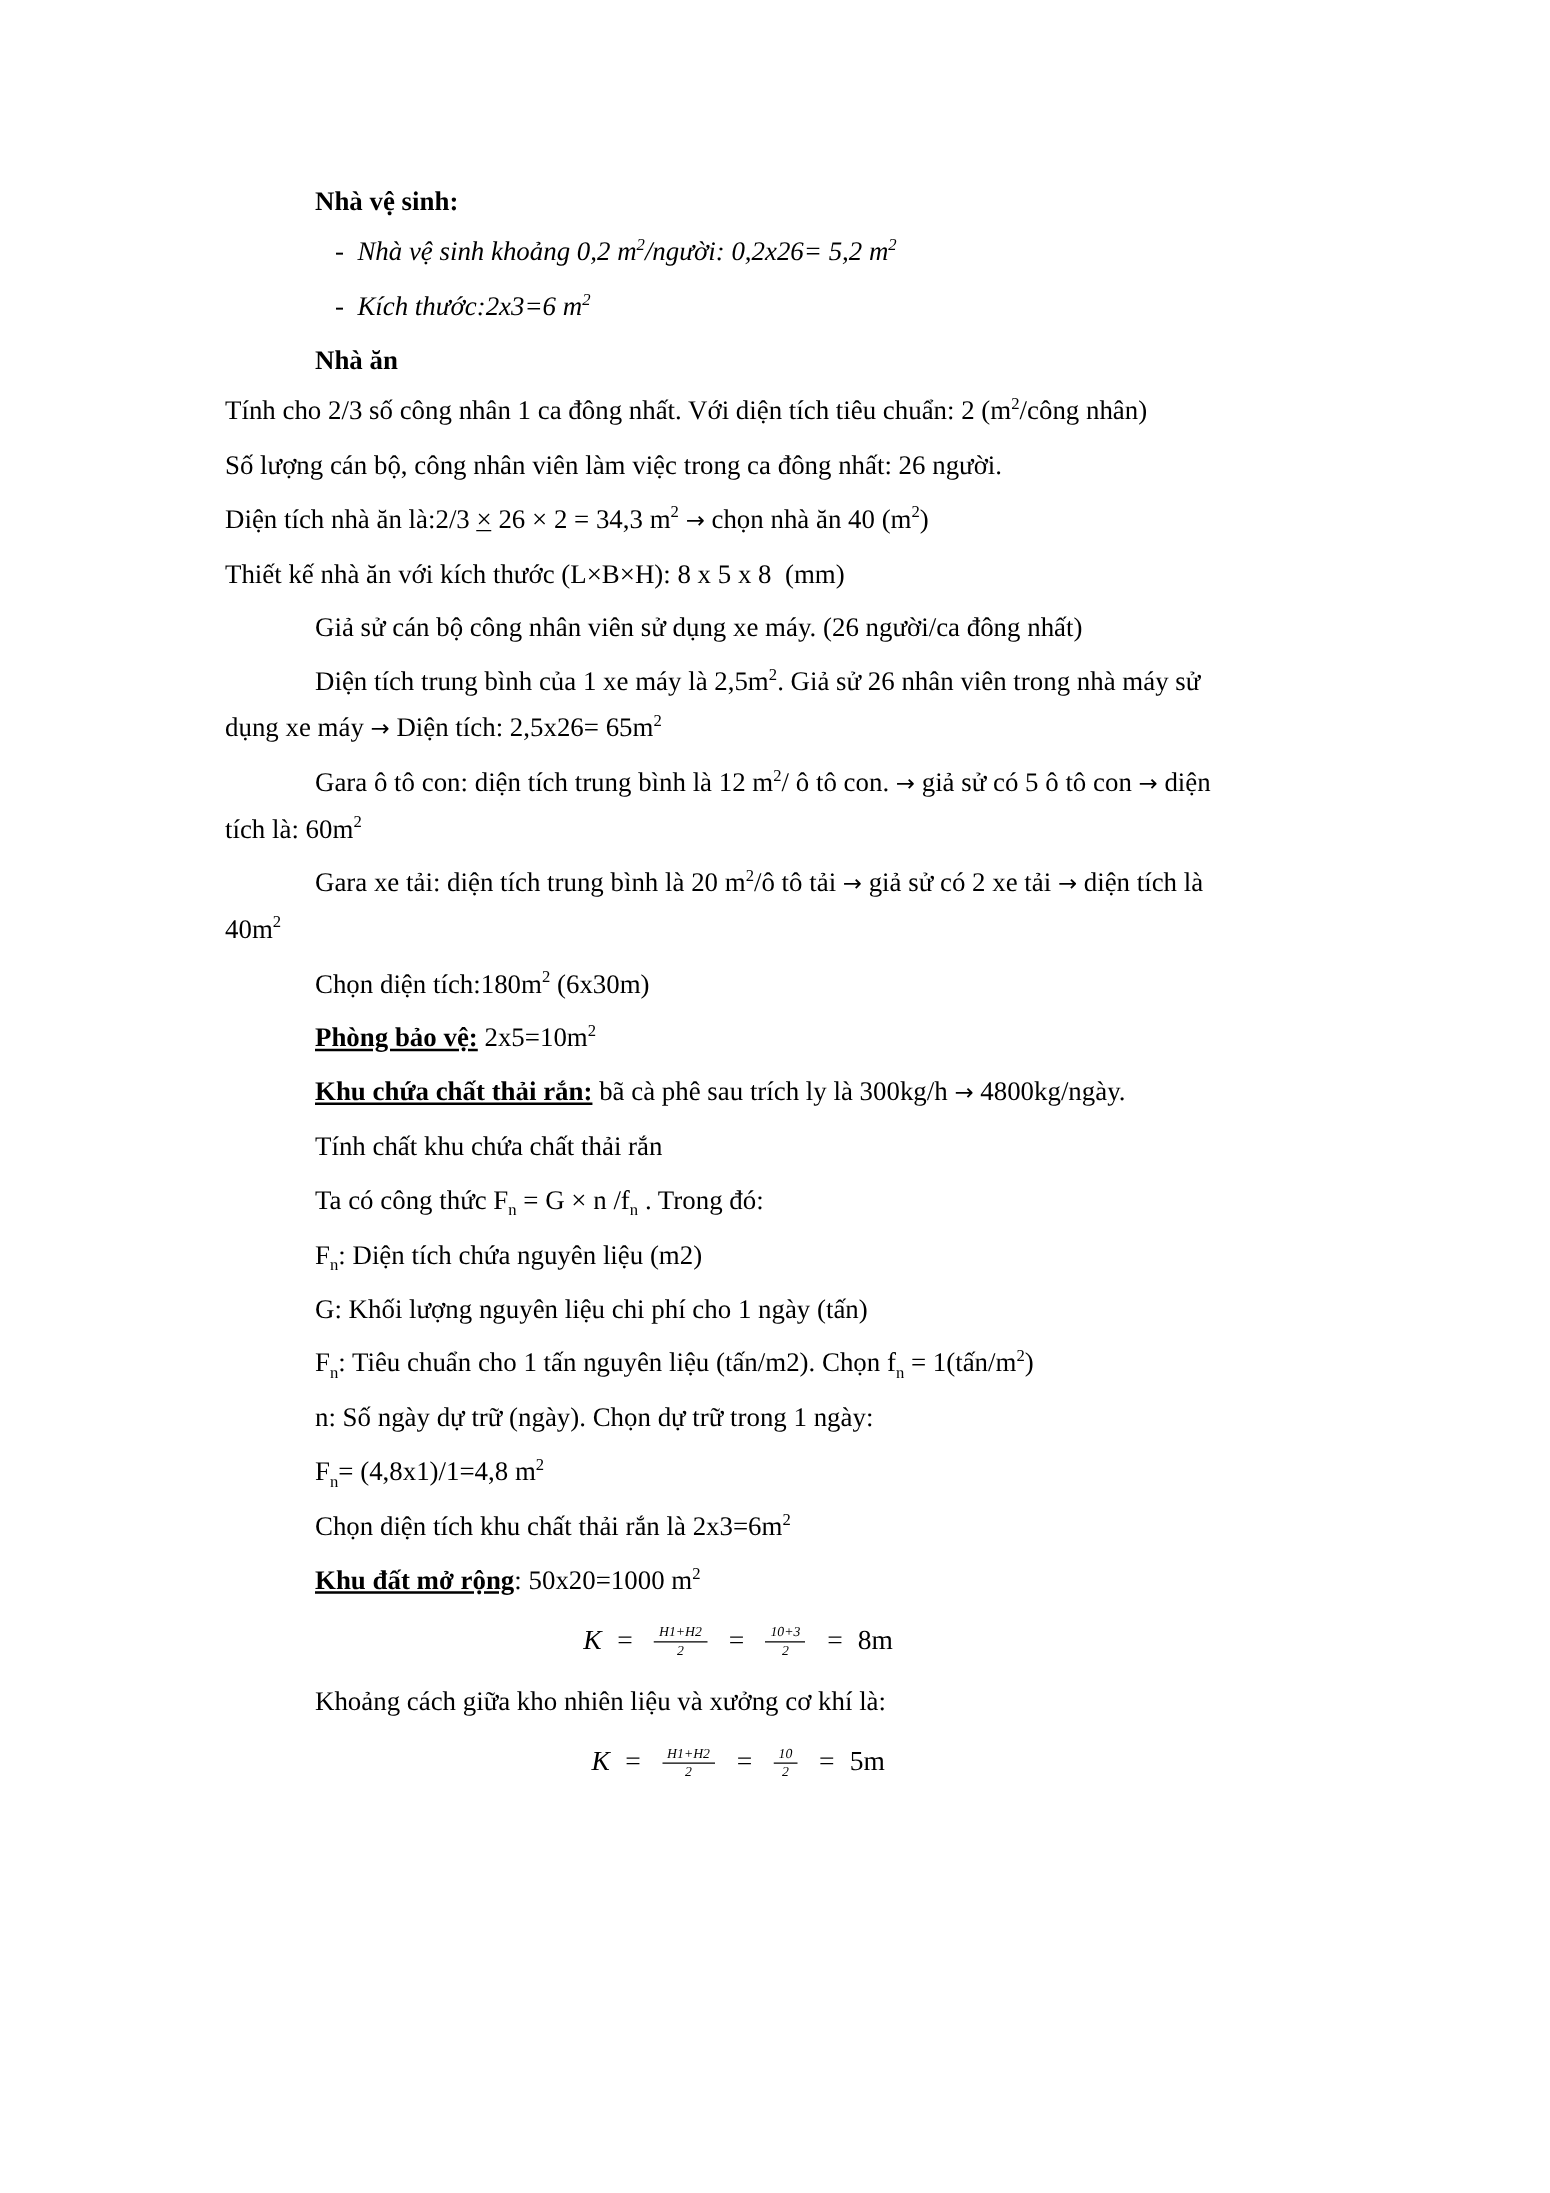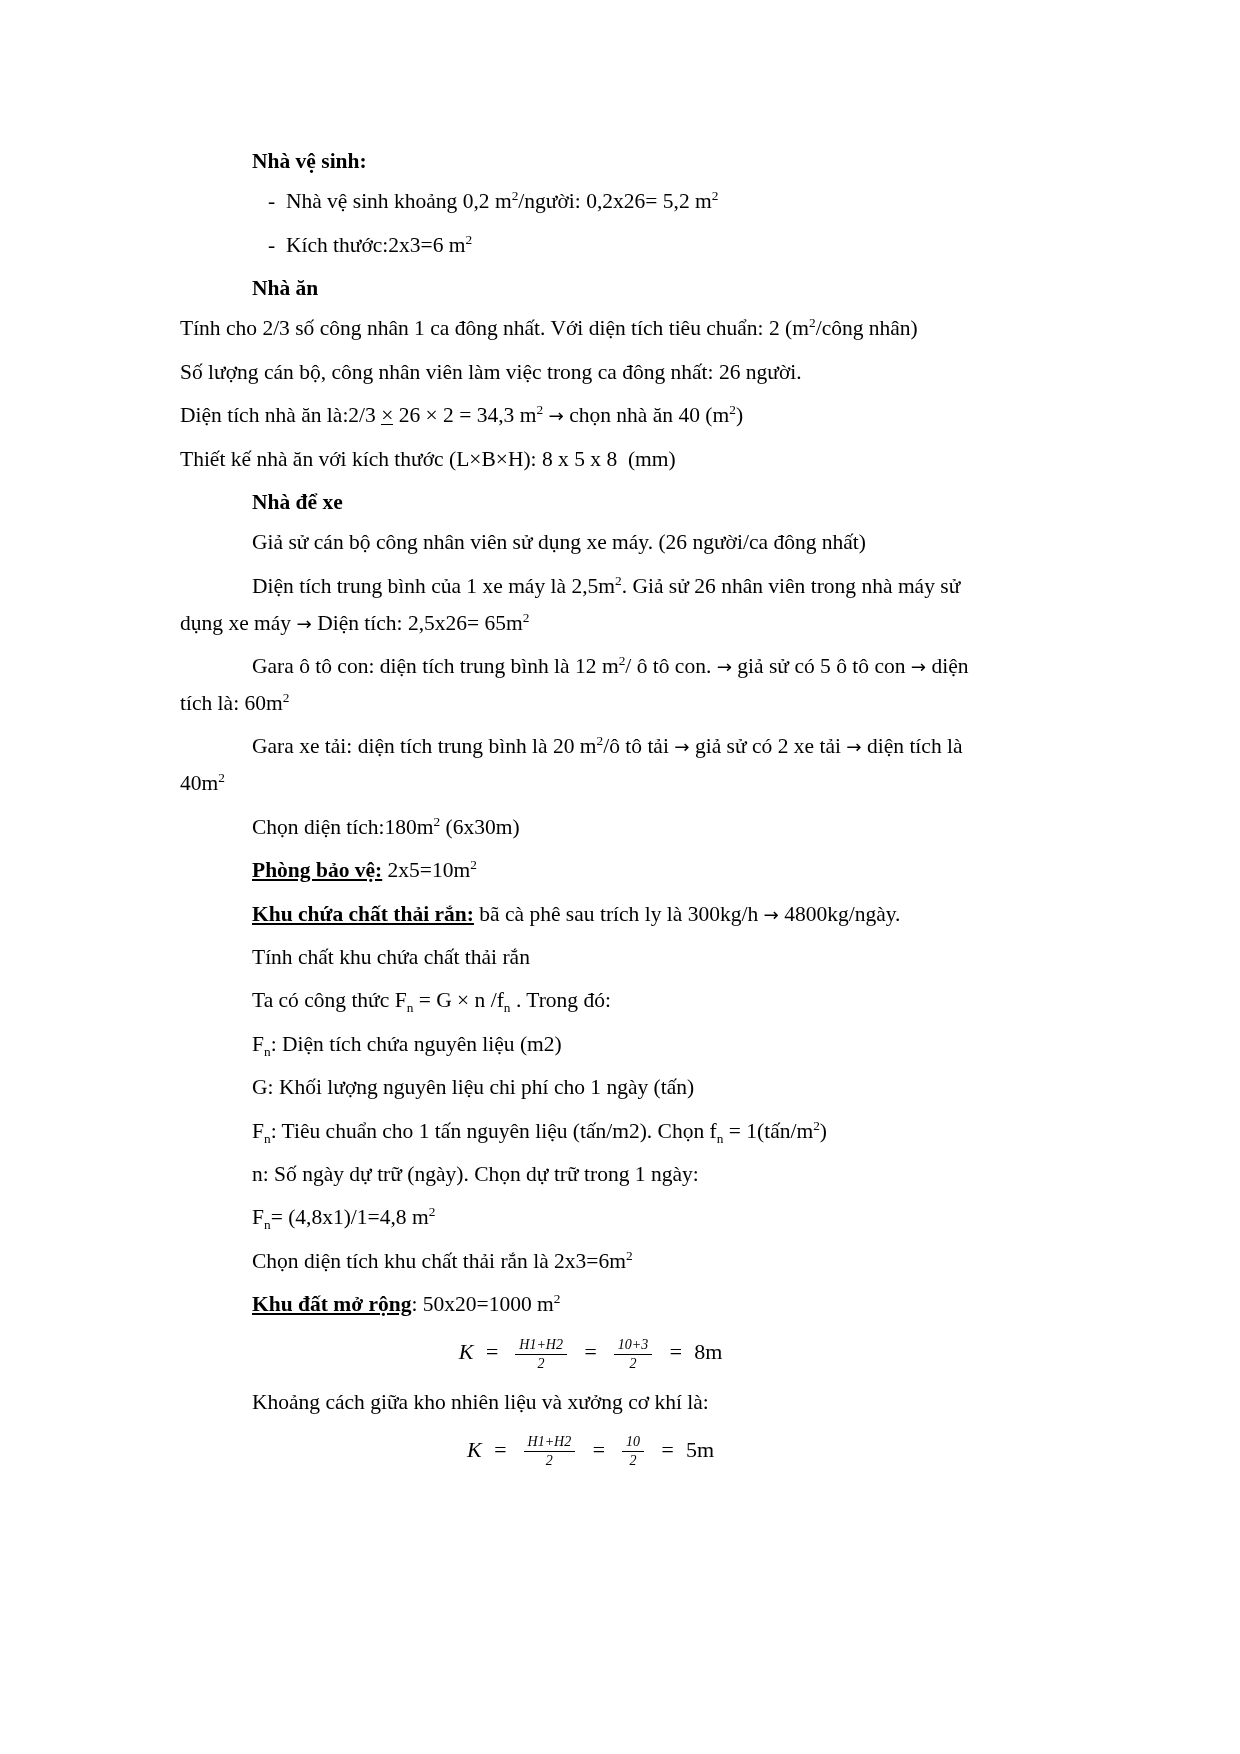--- a/index.html
+++ b/index.html
@@ -41,20 +41,21 @@
     text-decoration: underline;
   }
   .heading {
     font-weight: bold;
     padding-left: 72px;
     margin-top: 0.15em;
     margin-bottom: 0.15em;
   }
   .dash {
     padding-left: 88px;
+    font-style: italic;
   }
   sup {
     font-size: 0.62em;
     vertical-align: super;
     line-height: 0;
   }
   sub {
     font-size: 0.62em;
     vertical-align: sub;
     line-height: 0;
@@ -68,21 +69,21 @@
     font-style: italic;
     font-size: 22px;
     margin: 10px 0 12px 0;
     padding-left: 30px;
   }
   .frac {
     display: inline-block;
     vertical-align: middle;
     text-align: center;
     font-style: italic;
-    font-size: 14px;
+    font-size: 11px;
     line-height: 1.15;
     margin: 0 5px;
   }
   .frac .num {
     display: block;
     border-bottom: 1px solid #000;
     padding: 0 4px 1px 4px;
   }
   .frac .den {
     display: block;
@@ -113,21 +114,20 @@
     <p class="heading">Nhà vệ sinh:</p>
     <p class="dash">-&nbsp; Nhà vệ sinh khoảng 0,2 m<sup>2</sup>/người: 0,2x26= 5,2 m<sup>2</sup></p>
     <p class="dash">-&nbsp; Kích thước:2x3=6 m<sup>2</sup></p>
 
     <p class="heading">Nhà ăn</p>
     <p class="flush">Tính cho 2/3 số công nhân 1 ca đông nhất. Với diện tích tiêu chuẩn: 2 (m<sup>2</sup>/công nhân)</p>
     <p class="flush">Số lượng cán bộ, công nhân viên làm việc trong ca đông nhất: 26 người.</p>
     <p class="flush">Diện tích nhà ăn là:2/3 <span class="underline-bit">×</span> 26 × 2 = 34,3 m<sup>2</sup> <span class="arrow">→</span> chọn nhà ăn 40 (m<sup>2</sup>)</p>
     <p class="flush">Thiết kế nhà ăn với kích thước (L×B×H): 8 x 5 x 8&nbsp; (mm)</p>
 
-    <p class="heading">Nhà để xe</p>
     <p class="indent">Giả sử cán bộ công nhân viên sử dụng xe máy. (26 người/ca đông nhất)</p>
     <p><span style="display:inline-block;width:72px;"></span>Diện tích trung bình của 1 xe máy là 2,5m<sup>2</sup>. Giả sử 26 nhân viên trong nhà máy sử dụng xe máy <span class="arrow">→</span> Diện tích: 2,5x26= 65m<sup>2</sup></p>
     <p><span style="display:inline-block;width:72px;"></span>Gara ô tô con: diện tích trung bình là 12 m<sup>2</sup>/ ô tô con. <span class="arrow">→</span> giả sử có 5 ô tô con <span class="arrow">→</span> diện tích là: 60m<sup>2</sup></p>
     <p><span style="display:inline-block;width:72px;"></span>Gara xe tải: diện tích trung bình là 20 m<sup>2</sup>/ô tô tải <span class="arrow">→</span> giả sử có 2 xe tải <span class="arrow">→</span> diện tích là 40m<sup>2</sup></p>
     <p class="indent">Chọn diện tích:180m<sup>2</sup> (6x30m)</p>
 
     <p class="indent"><span class="bold">Phòng bảo vệ:</span> 2x5=10m<sup>2</sup></p>
 
     <p class="indent"><span class="bold">Khu chứa chất thải rắn:</span> bã cà phê sau trích ly là 300kg/h <span class="arrow">→</span> 4800kg/ngày.</p>
     <p class="indent">Tính chất khu chứa chất thải rắn</p>

